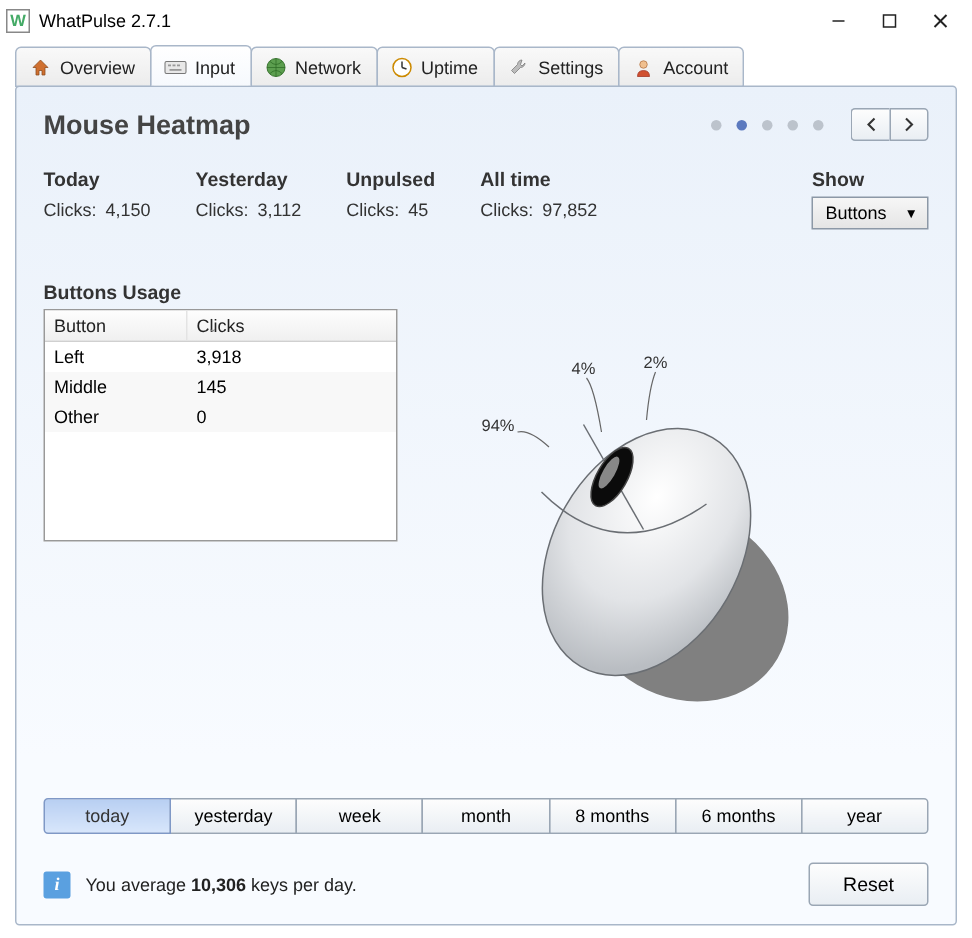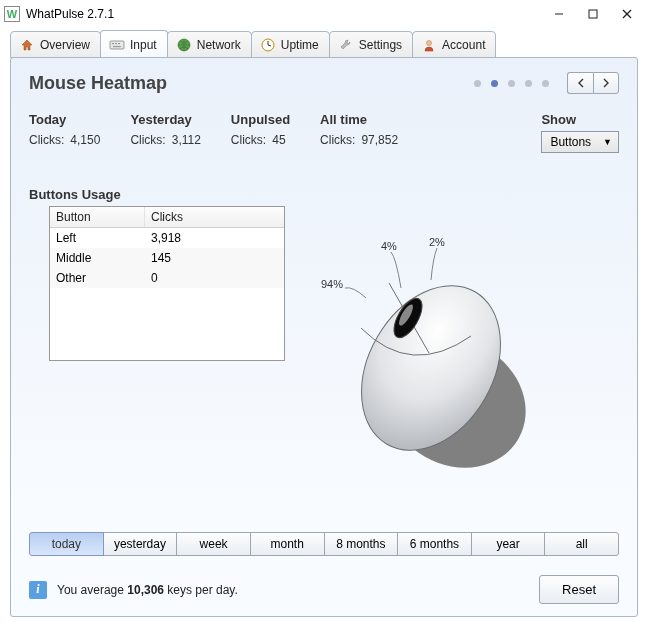--- a/index.html
+++ b/index.html
@@ -34,21 +34,21 @@
 .stat { flex:0 0 auto; margin-right:30px; }
 .stat .lbl { font-size:13px; font-weight:bold; color:#333; }
 .stat .val { font-size:12px; color:#333; margin-top:6px; }
 .stat .val span + span { margin-left:6px; }
 .show-col { margin-left:auto; }
 .show-col .lbl { font-size:13px; font-weight:bold; color:#333; margin-bottom:4px; display:block; }
 .dropdown { display:flex; align-items:center; border:1px solid #8c98a6; background:linear-gradient(#f6f6f6,#e5e5e5); padding:3px 6px 3px 8px; font-size:12px; gap:12px; min-width:68px; }
 .dropdown .caret { font-size:9px; }
 
 .usage-title { font-size:13px; font-weight:bold; color:#333; margin-top:34px; }
-.usage-table { border:1px solid #999; background:#fff; margin-top:4px; width:236px; font-size:12px; position:relative;margin-left:20px; }
+.usage-table { border:1px solid #999; background:#fff; margin-top:4px; width:236px; font-size:12px; position:relative; }
 .ut-row { display:flex; }
 .ut-row > div { padding:3px 6px; }
 .ut-row.head { background:linear-gradient(#fdfdfd,#f0f0f0); border-bottom:1px solid #d0d0d0; }
 .ut-row.head > div { font-weight:normal; color:#222; position:relative; }
 .ut-row > div:first-child { width:95px; border-right:1px solid #e3e3e3; }
 .ut-row:not(.head) > div:first-child { border-right:none; }
 .ut-row.alt { background:#f8f8f8; }
 .ut-row.head .sortmark { position:absolute; right:24px; top:7px; font-size:8px; color:#888; }
 .usage-table .pad { height:72px; }
 
@@ -255,21 +255,20 @@
   </div>
 
   <div class="period-bar">
     <div class="pbtn active">today</div>
     <div class="pbtn">yesterday</div>
     <div class="pbtn">week</div>
     <div class="pbtn">month</div>
     <div class="pbtn">8 months</div>
     <div class="pbtn">6 months</div>
     <div class="pbtn">year</div>
-    <div class="pbtn">all</div>
   </div>
 
   <div class="footer-row">
     <div class="info-icon">i</div>
     <div class="footer-text">
       <span>You average </span><b>10,306</b><span> keys per day.</span>
     </div>
     <div class="reset-btn">Reset</div>
   </div>
 

